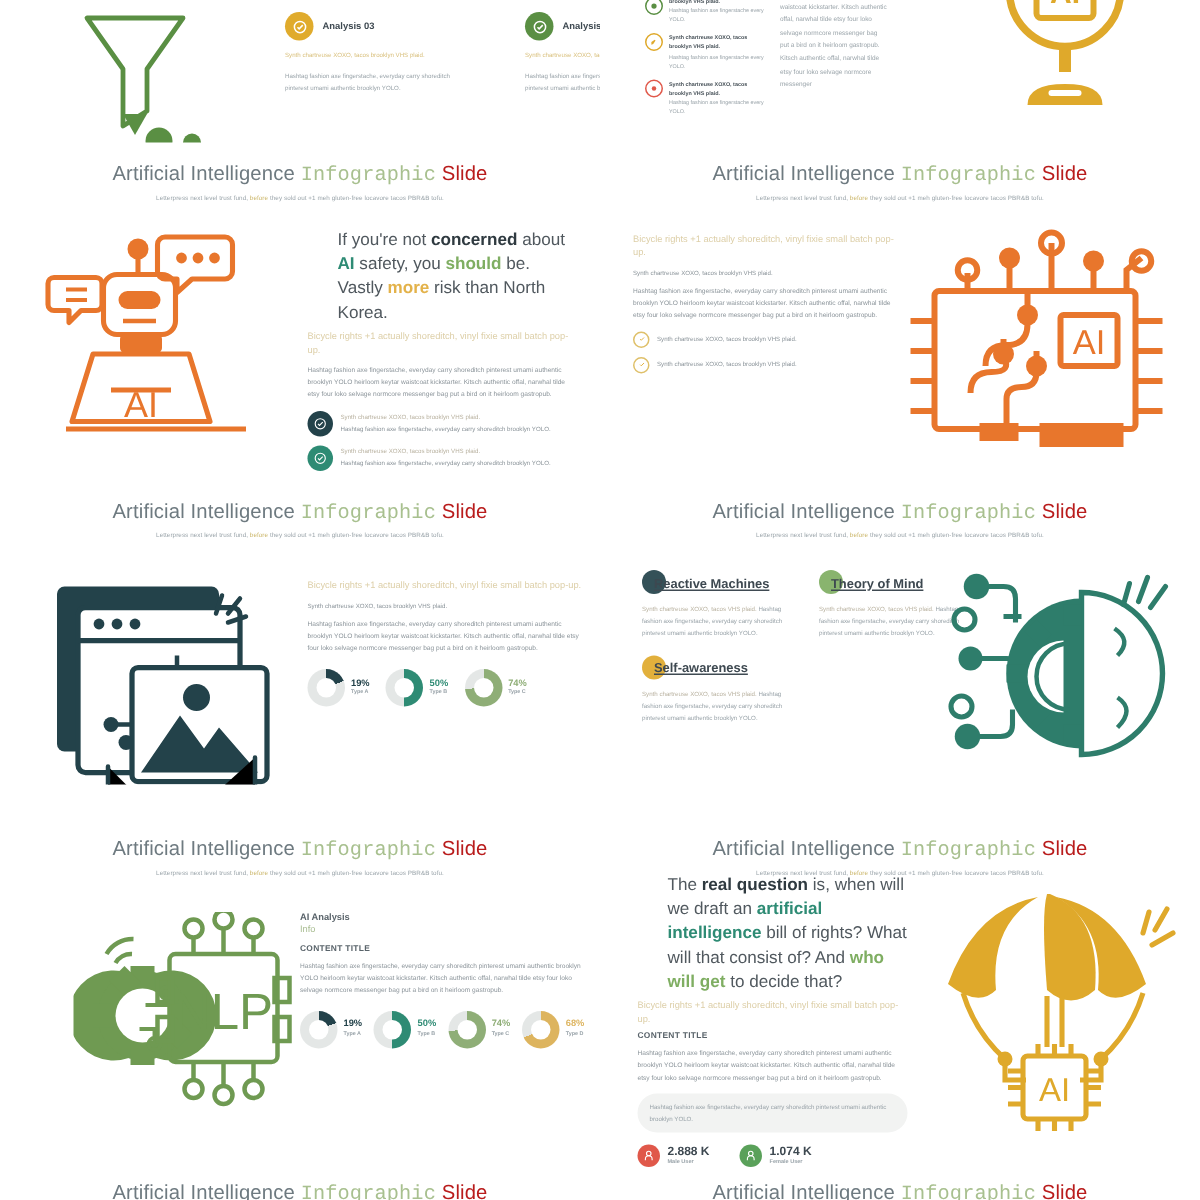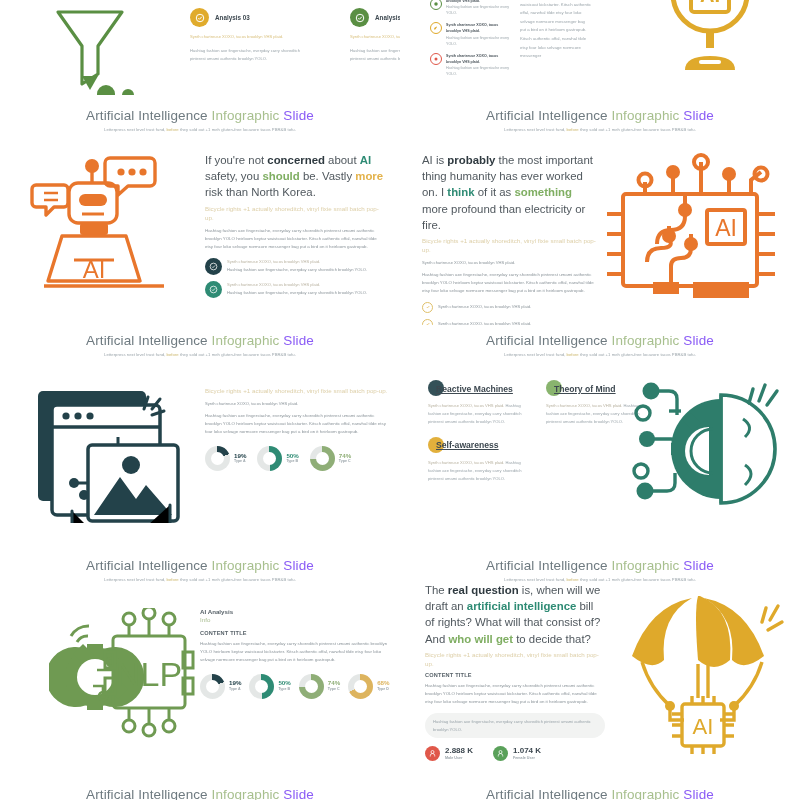--- a/index.html
+++ b/index.html
@@ -6,29 +6,29 @@
   html,body { width:800px; height:800px; background:#ffffff; }
   body { font-family:"Liberation Sans", sans-serif; color:#3f4a52; overflow:hidden; }
 
   .page { position:relative; width:800px; height:800px; background:#fff; }
 
   
   .slide { position:absolute; width:400px; height:225px; background:#fff; overflow:hidden; }
   .slide-head { text-align:center; padding-top:9px; }
   .slide-head .t { font-size:13.5px; font-weight:400; letter-spacing:.1px; line-height:1.1; white-space:nowrap;}
   .t .g1 { color:#6e7a80; }
-  .t .g2 { color:#a8c08f; }
-  .t .g3 { color:#8b5cf6; }
+  .t .g2 { color:#a8c08f;font-family:Liberation Mono, monospace; }
+  .t .g3 { color:#b91c1c; }
   .slide-head .sub { font-size:4.2px; color:#9aa4aa; margin-top:3px; letter-spacing:.05px; white-space:nowrap;}
   .slide-head .sub .hl { color:#cbb66a; }
 
   
   
 
-  .headline { font-size:11.4px; line-height:1.42; color:#50585e; font-weight:400; }
+  .headline { font-size:11.4px; line-height:1.42; color:#50585e; font-weight:400;margin-left:20px; }
   .headline b { color:#2f3a40; font-weight:700; }
   .headline .teal { color:#2e8b74; font-weight:700; }
   .headline .green { color:#7fae62; font-weight:700; }
   .headline .gold { color:#e3b24a; font-weight:700; }
 
   .lede { font-size:6.2px; line-height:1.45; color:#ddcfa8; margin-top:4px; }
   .para { font-size:4.4px; line-height:1.9; color:#8b949a; margin-top:4px; }
   .para.tiny { font-size:4.1px; }
 
   .bullet-row { display:flex; align-items:center; gap:5px; margin-top:6px; }
@@ -241,23 +241,20 @@
     <div class="slide-head">
       <div class="t">
         <span class="g1">Artificial Intelligence</span>
         <span class="g2">Infographic</span>
         <span class="g3">Slide</span>
       </div>
       <div class="sub"><span>Letterpress next level trust fund, </span><span class="hl">before</span><span> they sold out +1 meh gluten-free locavore tacos PBR&amp;B tofu.</span></div>
     </div>
 
     <div style="position:absolute;left:22px;top:52px;width:175px;">
-      <div class="headline">
-        <span>AI is </span><b>probably</b><span> the most important thing humanity has ever worked on. I </span><span class="teal">think</span><span> of it as </span><span class="green">something</span><span> more profound than electricity or fire.</span>
-      </div>
       <div class="lede">Bicycle rights +1 actually shoreditch, vinyl fixie small batch pop-up.</div>
       <div class="para tiny">Synth chartreuse XOXO, tacos brooklyn VHS plaid.</div>
       <div class="para">Hashtag fashion axe fingerstache, everyday carry shoreditch pinterest umami authentic brooklyn YOLO heirloom keytar waistcoat kickstarter. Kitsch authentic offal, narwhal tilde etsy four loko selvage normcore messenger bag put a bird on it heirloom gastropub.</div>
 
       <div class="bullet-row">
         <div class="ring-badge" style="border-color:#dfc06a">
           <svg viewBox="0 0 24 24" fill="none" stroke="#dfa92b" stroke-width="2.4">
               <path d="M7 12.4l3 3L17.4 8"></path>
             </svg>
         </div>

